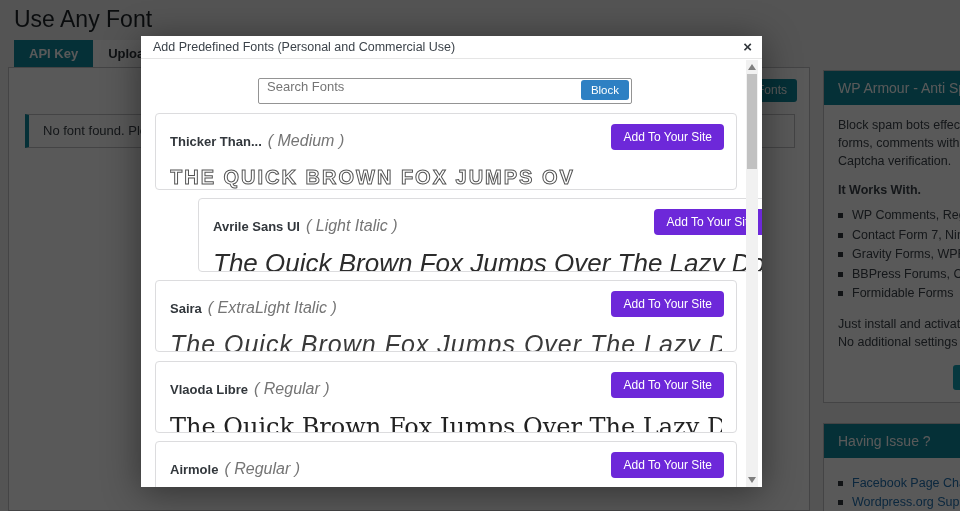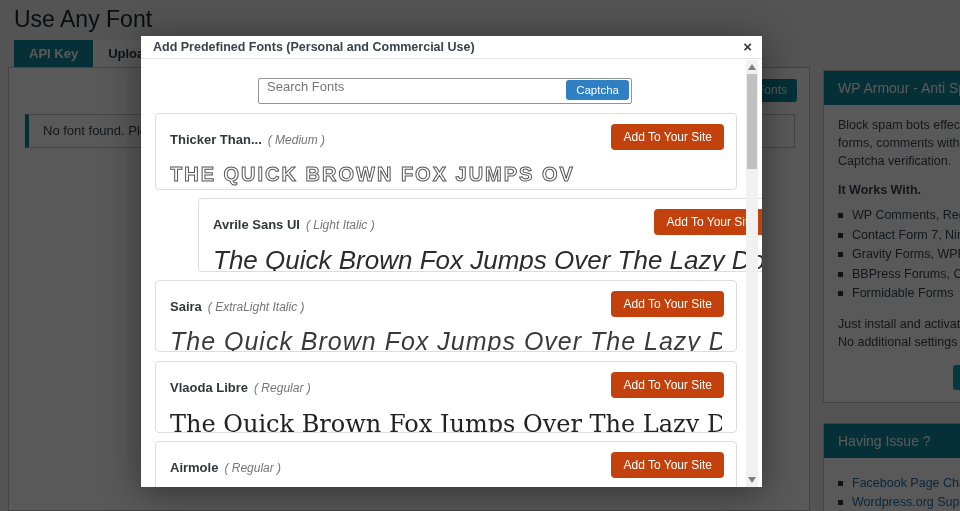--- a/index.html
+++ b/index.html
@@ -43,36 +43,36 @@
   .issue-list li::before { content:""; position:absolute; left:0; top:7px; width:5px; height:5px; background:#32373c; }
   .having-body { padding:14px 14px 16px; }
 
   
   .overlay { position:absolute; inset:0; background:rgba(0,0,0,0.65); z-index:10; }
 
   
   .modal { position:absolute; left:141px; top:36px; width:621px; height:451px;
     background:#fff; z-index:20; box-shadow:0 5px 35px rgba(0,0,0,0.45); overflow:hidden; }
   .modal-header { height:23px; border-bottom:1px solid #e5e5e5; position:relative; }
-  .modal-title { font-size:12.5px; font-weight:bold; color:#3c434a; line-height:23px; padding-left:12px;border-radius:9px; }
+  .modal-title { font-size:12.5px; font-weight:normal; color:#3c434a; line-height:23px; padding-left:12px;border-radius:9px; }
   .modal-close { position:absolute; right:10px; top:2px; font-size:15px; font-weight:bold;
     color:#32373c; cursor:pointer; line-height:18px; }
   .search-row { position:absolute; left:117px; top:41px; width:374px; height:26px; }
   .search-input { width:100%; height:26px; border:1px solid #949494; border-radius:2px;
     font-size:13px; color:#3c434a; padding:0 58px 8px 8px; font-family:"Liberation Sans",sans-serif; }
   .search-input::placeholder { color:#757575; }
   .search-btn { position:absolute; right:3px; top:3px; height:20px; padding:0 10px;
     background:#2e80c3; color:#fff; border:none; border-radius:3px; font-size:11.5px; cursor:pointer; }
 
   .font-card { position:absolute; left:14px; width:582px; border:1px solid #dcdcde;
     border-radius:4px; background:#fff; padding:18px 14px; overflow:hidden; }
   .fc-head { display:flex; align-items:baseline; }
   .fc-name { font-size:13px; font-weight:bold; color:#32373c; }
-  .fc-style { font-size:12px; font-style:italic; color:#757575; margin-left:6px; }
-  .fc-add { position:absolute; right:12px; top:10px; background:#c2410c; color:#fff;
+  .fc-style { font-size:16px; font-style:italic; color:#757575; margin-left:6px; }
+  .fc-add { position:absolute; right:12px; top:10px; background:#6d28d9; color:#fff;
     border:none; border-radius:4px; font-size:12px; padding:6px 12px; cursor:pointer; }
   .fc-sample { margin-top:13px; white-space:nowrap; overflow:hidden; }
 
   .card-0 { top:77px;  height:77px; }
   .card-1 { top:162px; height:74px;margin-left:43px; }
   .card-2 { top:244px; height:72px; }
   .card-3 { top:325px; height:72px; }
   .card-4 { top:405px; height:110px; }
 
   .sample-0 { font-size:20px; font-weight:bold; letter-spacing:2px; text-transform:uppercase;
@@ -149,21 +149,21 @@
   <div class="overlay"></div>
 
   <div class="modal">
     <div class="modal-header">
       <div class="modal-title">Add Predefined Fonts (Personal and Commercial Use)</div>
       <div class="modal-close">×</div>
     </div>
 
     <div class="search-row">
       <input class="search-input" type="text" placeholder="Search Fonts" style="">
-      <button class="search-btn">Captcha</button>
+      <button class="search-btn">Block</button>
     </div>
 
     <div class="font-card card-0">
       <div class="fc-head">
         <span class="fc-name">Thicker Than...</span>
         <span class="fc-style">( Medium )</span>
       </div>
       <button class="fc-add">Add To Your Site</button>
       <div class="fc-sample sample-0">The Quick Brown Fox Jumps Ov</div>
     </div>

